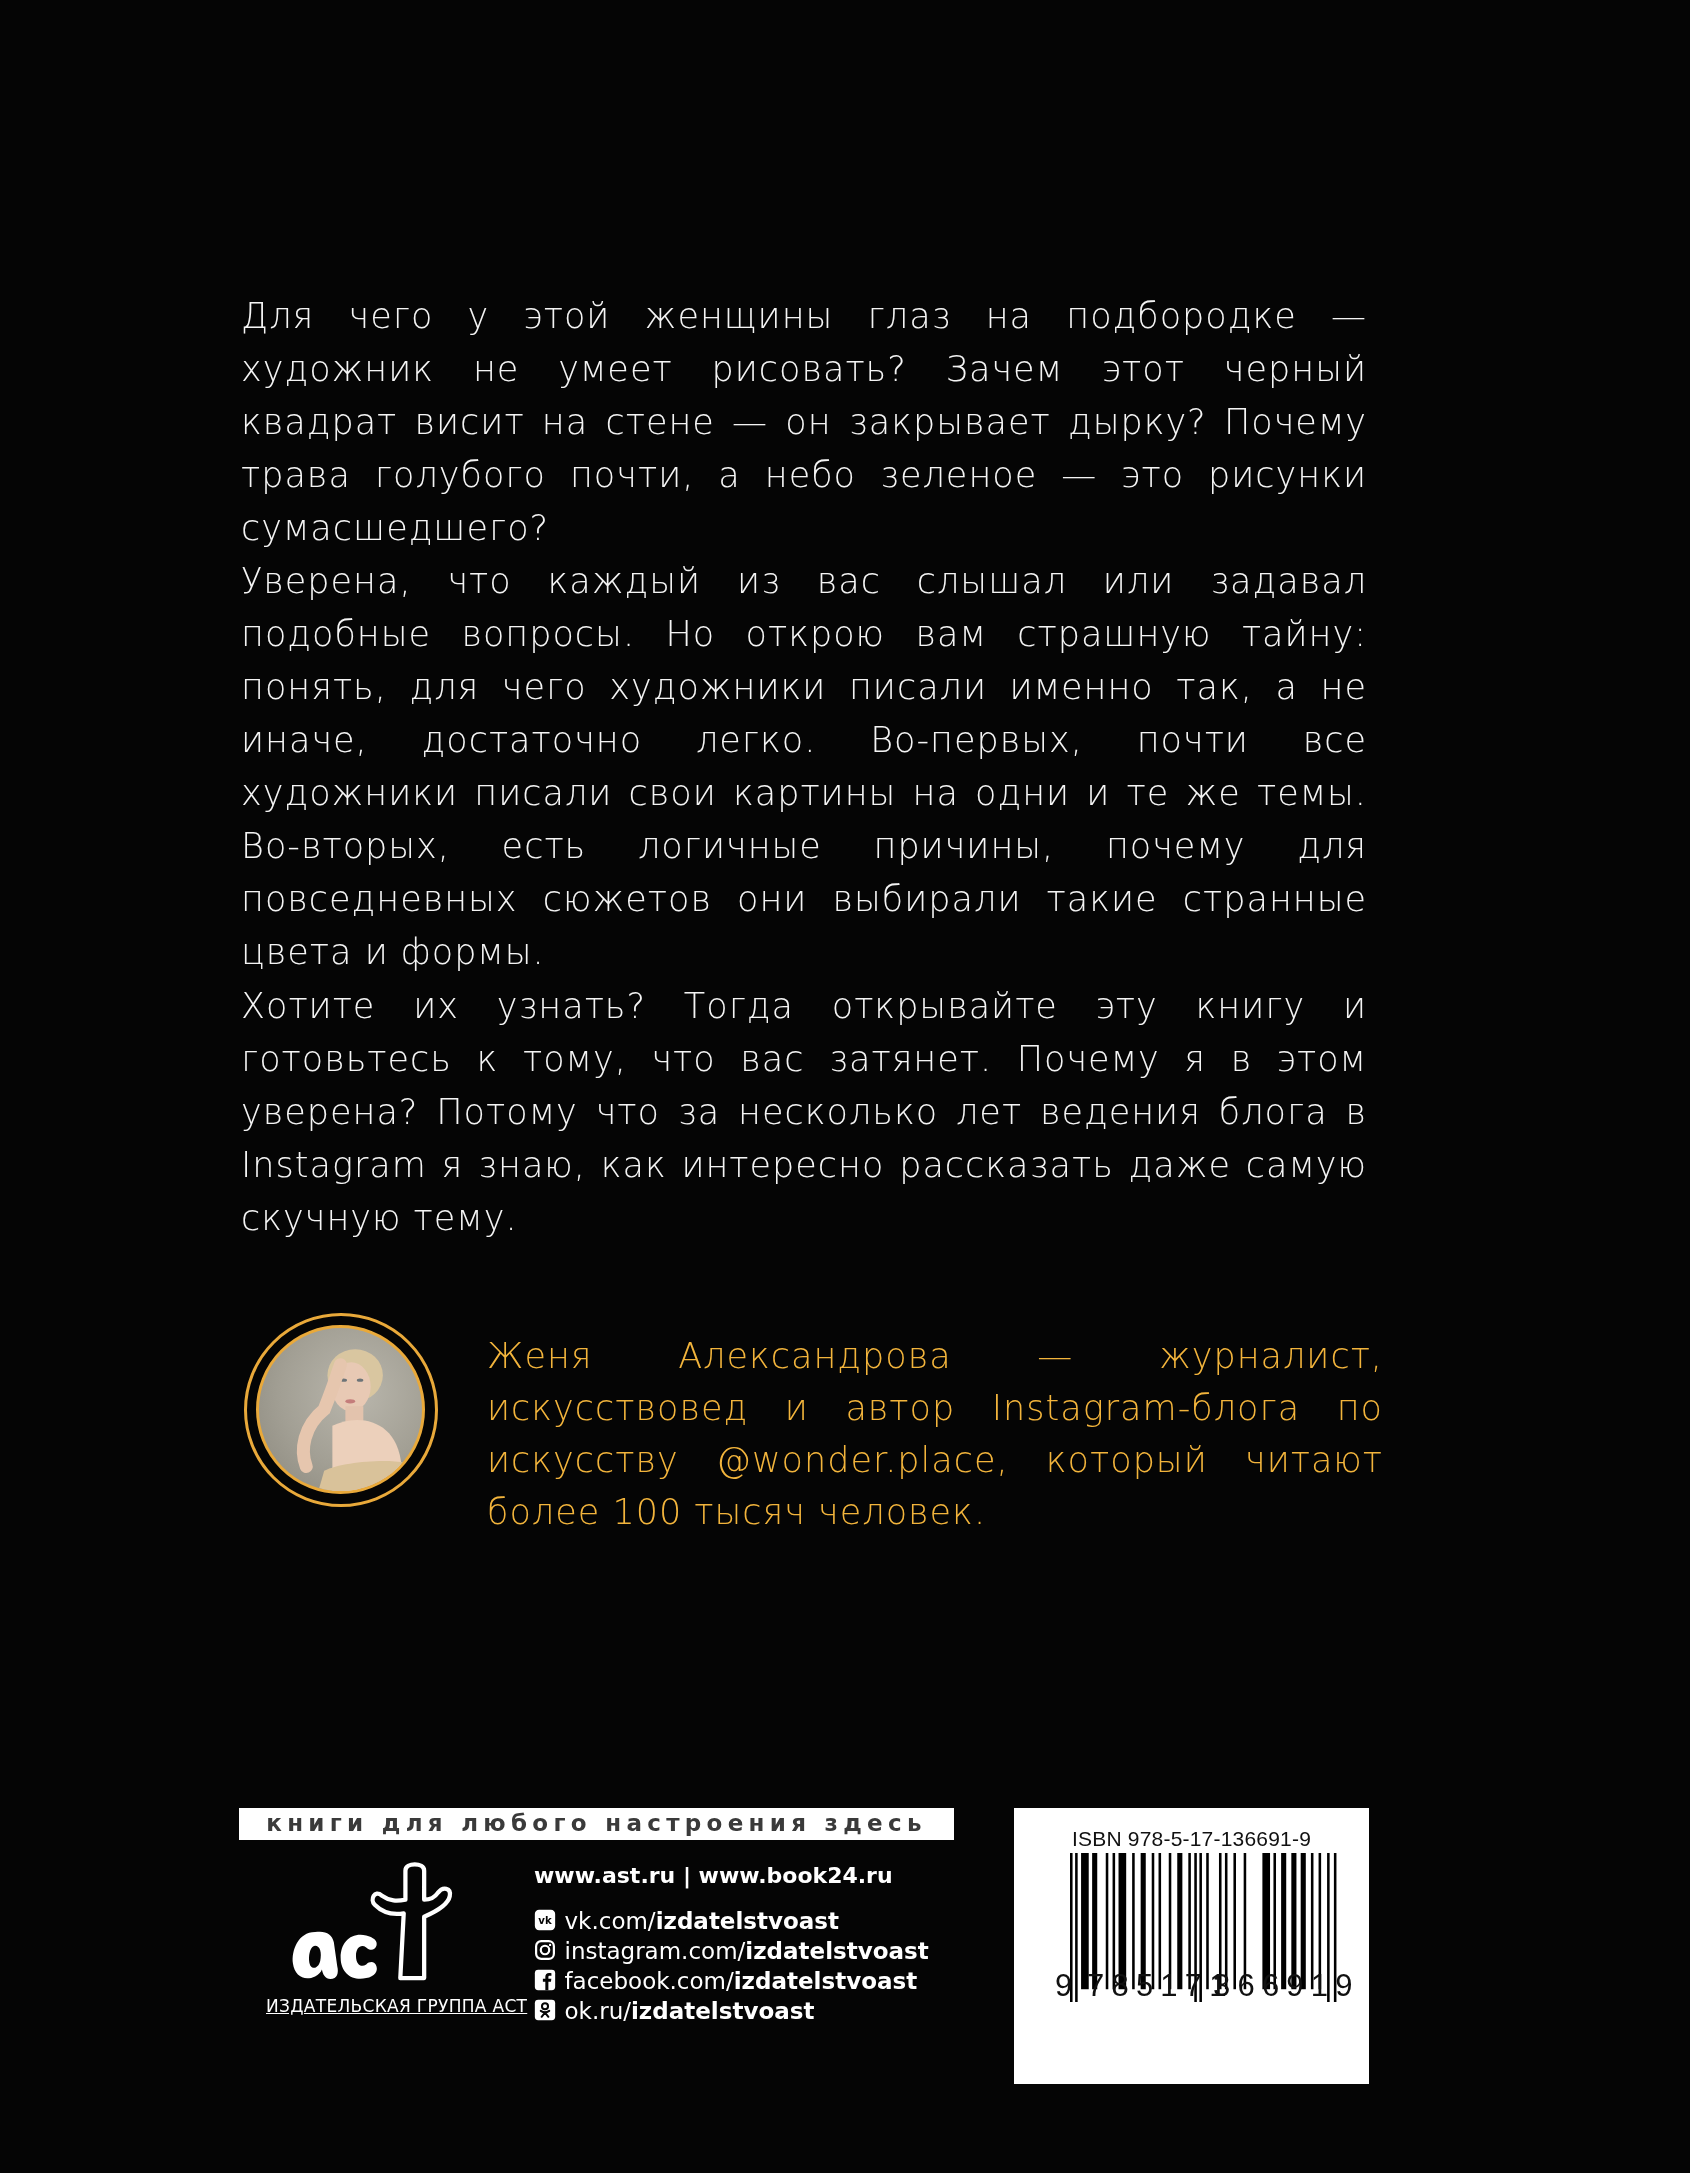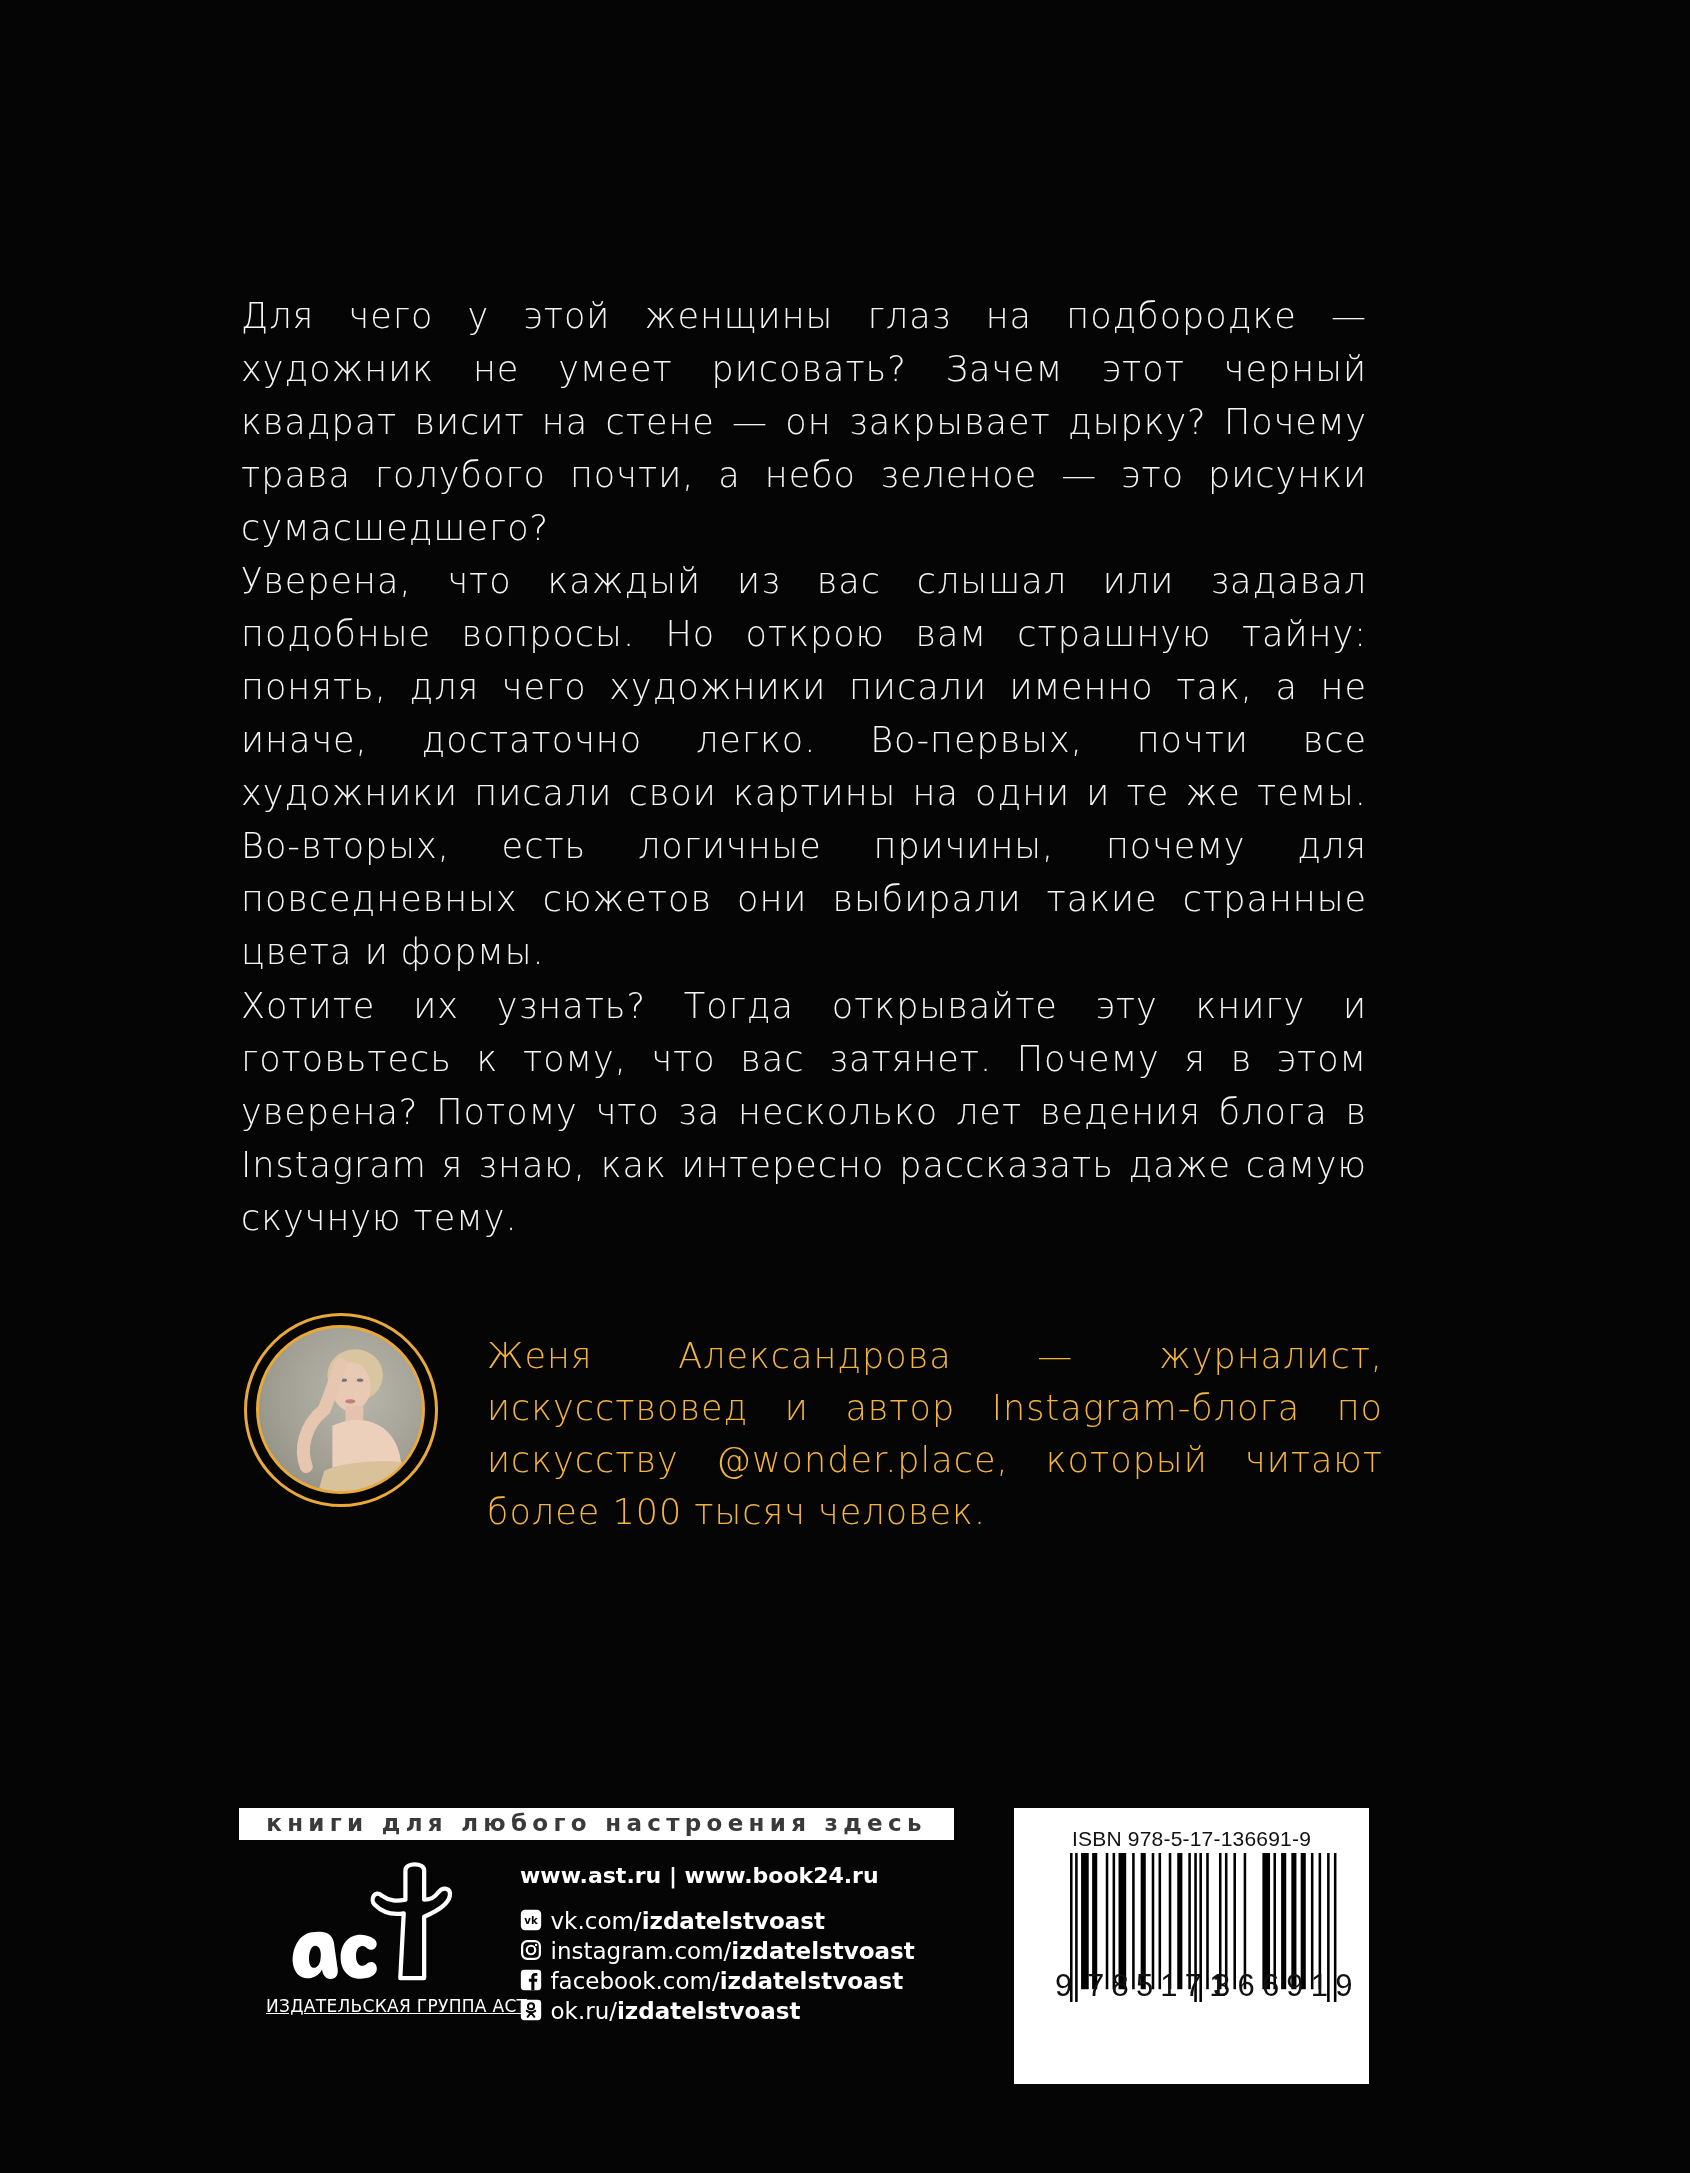--- a/index.html
+++ b/index.html
@@ -91,21 +91,21 @@
     color: #ffffff;
     font-family: "DejaVu Sans", sans-serif;
     font-size: 17px;
     letter-spacing: 0.3px;
     white-space: nowrap;
     text-decoration: underline;
   }
 
   .links {
     position: absolute;
-    left: 520px; top: 1861px;
+    left: 534px; top: 1861px;
     color: #ffffff;
     font-family: "DejaVu Sans", sans-serif;
   }
   .links .sites {
     font-weight: bold;
     font-size: 22px;
     line-height: 29px;
     margin-bottom: 16px;
     white-space: nowrap;
   }

